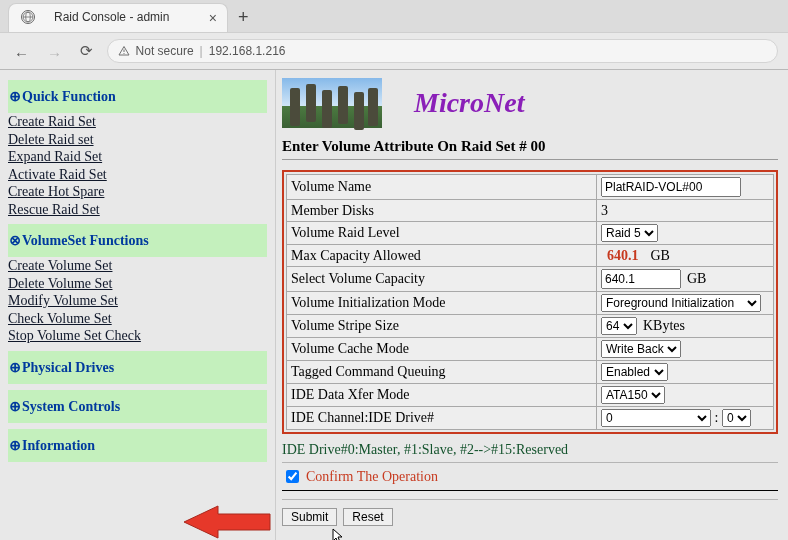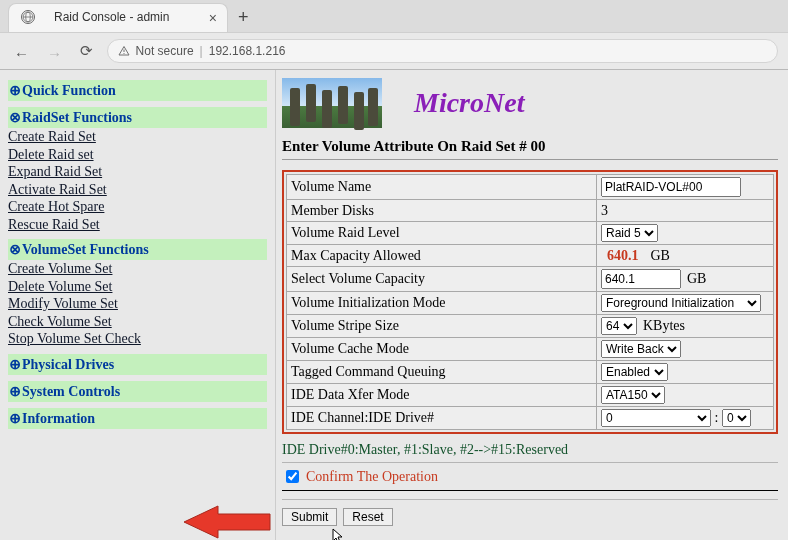--- a/index.html
+++ b/index.html
@@ -13,21 +13,21 @@
   .new-tab { font-size: 18px; color: #444; padding: 0 6px 4px 6px; }
   .addr-bar { display: flex; align-items: center; gap: 10px; padding: 6px 10px; background: #e9e9e9; border-top: 1px solid #cfcfcf; }
   .addr-bar .nav-btn { color: #555; font-size: 15px; padding: 2px 4px; }
   .addr-bar .nav-btn.disabled { color: #b5b5b5; }
   .addr-field { flex: 1; display: flex; align-items: center; gap: 6px; background: #f5f5f5; border-radius: 14px; padding: 4px 10px; font-size: 12px; color: #555; border: 1px solid #d4d4d4; }
   .addr-field .warn { display: inline-flex; align-items: center; }
   .pipe { color: #aaa; }
   
   .app { display: flex; background: #e8e8e8; min-height: 490px; }
   .sidebar { width: 275px; padding: 10px 8px 10px 8px; }
-  .section-head { background: #c4f0bd; color: #003a9e; font-weight: bold; font-family: "Times New Roman", serif; font-size: 14px; padding: 2px 0; margin-top: 6px; }
+  .section-head { background: #c4f0bd; color: #003a9e; font-weight: bold; font-family: "Times New Roman", serif; font-size: 14px; padding: 8px 0; margin-top: 6px; }
   .section-head:first-child { margin-top: 0; }
   .head-icon { display: inline-block; width: 14px; text-align: center; }
   .side-link { color: #0f172a; text-decoration: underline; font-family: "Times New Roman", serif; font-size: 14px; display: block; line-height: 1.25; }
   .content { flex: 1; padding: 8px 10px 10px 6px; border-left: 1px solid #ccc; }
   .brand { display: flex; align-items: center; gap: 32px; margin-bottom: 10px; }
   .brand-img { width: 100px; height: 50px; background: linear-gradient(to bottom, #86b9e9 0%, #cfe5f7 55%, #4c7a41 56%, #3a6033 100%); position: relative; }
   .brand-img::before { content: ""; position: absolute; left: 8px; top: 10px; width: 10px; height: 38px; background: #4b4b3b; border-radius: 2px; box-shadow: 16px -4px 0 #4b4b3b, 32px 2px 0 #4b4b3b, 48px -2px 0 #4b4b3b, 64px 4px 0 #4b4b3b, 78px 0 0 #4b4b3b; }
   .brand-title { color: #8a1fb8; font-family: "Times New Roman", serif; font-weight: bold; font-style: italic; font-size: 28px; }
   .form-title { font-family: "Times New Roman", serif; font-weight: bold; font-size: 15px; border-bottom: 1px solid #999; padding-bottom: 4px; margin-bottom: 10px; }
   .form-box { border: 2px solid #c73a1f; padding: 2px; }
@@ -83,21 +83,20 @@
       <span>Not secure</span>
       <span class="pipe">|</span>
       <span>192.168.1.216</span>
     </div>
   </div>
 </div>
 
 <div class="app">
   <div class="sidebar" id="sidebar">
       <div class="section-head"><span class="head-icon">⊕</span><span>Quick Function</span></div>
-      <div class="section-head"><span class="head-icon">⊗</span><span>RaidSet Functions</span></div>
       <a href="#" class="side-link">Create Raid Set</a>
       <a href="#" class="side-link">Delete Raid set</a>
       <a href="#" class="side-link">Expand Raid Set</a>
       <a href="#" class="side-link">Activate Raid Set</a>
       <a href="#" class="side-link">Create Hot Spare</a>
       <a href="#" class="side-link">Rescue Raid Set</a>
       <div class="section-head"><span class="head-icon">⊗</span><span>VolumeSet Functions</span></div>
       <a href="#" class="side-link">Create Volume Set</a>
       <a href="#" class="side-link">Delete Volume Set</a>
       <a href="#" class="side-link">Modify Volume Set</a>

